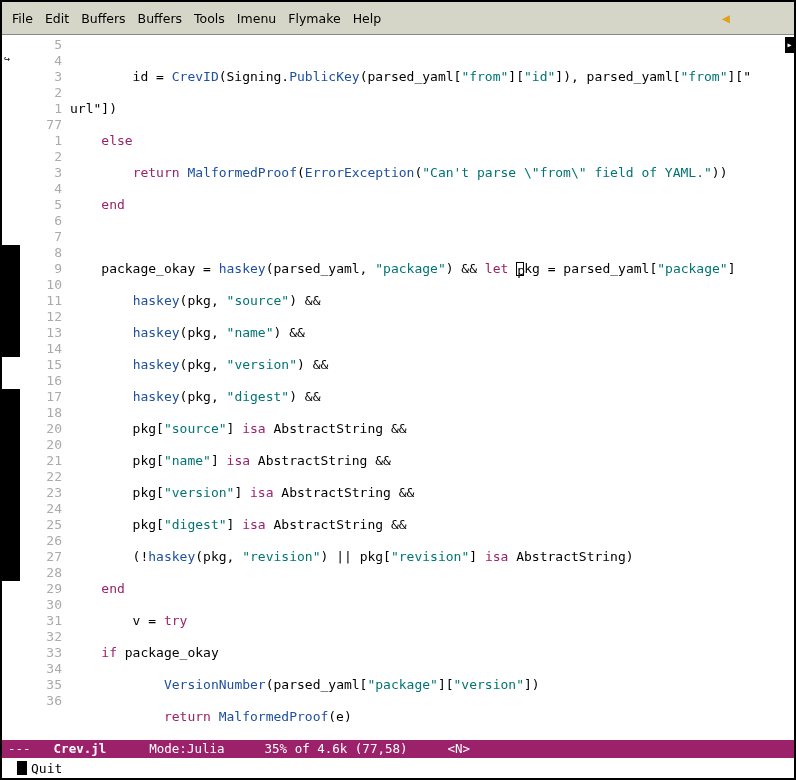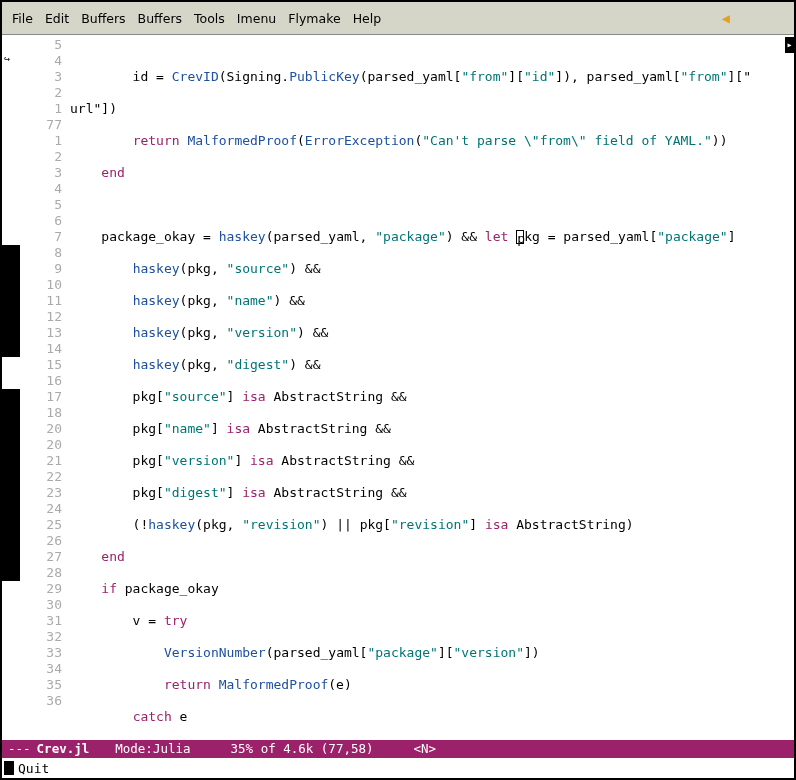--- a/index.html
+++ b/index.html
@@ -15,23 +15,23 @@
   .gutter { width: 50px; text-align: right; color: #aaa; padding-right: 8px; line-height: 16px; padding-top: 2px; }
   .gutter div { height: 16px; }
   .code { flex: 1; line-height: 16px; white-space: pre; padding-top: 2px; color: #000; position: relative; }
   .code .ln { height: 16px; }
   .kw { color: #9b226a; }     
   .fn { color: #1e50a0; }     
   .str { color: #007474; }
   .cursor-box { display:inline-block; width:8px; height:14px; border:1px solid #000; vertical-align: -2px; }
   .right-truncate { position: absolute; right: 0; width: 9px; height: 16px; background: #000; color: #fff; font-size: 10px; text-align:center; line-height:16px; }
   .modeline { background: #9b226a; color: #fff; height: 18px; line-height: 18px; padding: 0 6px; font-size: 12.5px; display:flex; }
-  .modeline .buf { font-weight: bold; margin: 0 6px; }
+  .modeline .buf { font-weight: bold; margin: 0 23px; }
   .modeline .sep { margin: 0 20px; }
-  .minibuffer { height: 20px; background: #fff; display:flex; align-items:center; padding-left: 2px; }
+  .minibuffer { height: 20px; background: #fff; display:flex; align-items:center; padding-left: 15px; }
   .minibuffer .cur { display:inline-block; width:10px; height:14px; background:#000; margin-right:4px; }
 </style>
 </head>
 <body>
 
 <div class="window">
 
   <div class="menubar">
     <span class="item">File</span>
     <span class="item">Edit</span>
@@ -93,36 +93,37 @@
       <div>33</div>
       <div>34</div>
       <div>35</div>
       <div>36</div>
     </div>
 
     <div class="code">
       <div class="right-truncate" style="top:2px;">▸</div>
 <div class="ln"><span>        id = <span class="fn">CrevID</span>(Signing.<span class="fn">PublicKey</span>(parsed_yaml[<span class="str">"from"</span>][<span class="str">"id"</span>]), parsed_yaml[<span class="str">"from"</span>]["</span></div>
 <div class="ln"><span>url"])</span></div>
+<div class="ln">    <span class="kw">else</span></div>
 <div class="ln">        <span class="kw">return</span><span> <span class="fn">MalformedProof</span>(<span class="fn">ErrorException</span>(<span class="str">"Can't parse \"from\" field of YAML."</span>))</span></div>
 <div class="ln">    <span class="kw">end</span></div>
 <div class="ln"></div>
 <div class="ln">    <span>package_okay = <span class="fn">haskey</span>(parsed_yaml, <span class="str">"package"</span>) &amp;&amp; </span><span class="kw">let</span><span> </span><span class="cursor-box">p</span><span>kg = parsed_yaml[<span class="str">"package"</span>]</span></div>
 <div class="ln">    <span>    <span class="fn">haskey</span>(pkg, <span class="str">"source"</span>) &amp;&amp;</span></div>
 <div class="ln">    <span>    <span class="fn">haskey</span>(pkg, <span class="str">"name"</span>) &amp;&amp;</span></div>
 <div class="ln">    <span>    <span class="fn">haskey</span>(pkg, <span class="str">"version"</span>) &amp;&amp;</span></div>
 <div class="ln">    <span>    <span class="fn">haskey</span>(pkg, <span class="str">"digest"</span>) &amp;&amp;</span></div>
 <div class="ln">    <span>    pkg[<span class="str">"source"</span>] <span class="kw">isa</span> AbstractString &amp;&amp;</span></div>
 <div class="ln">    <span>    pkg[<span class="str">"name"</span>] <span class="kw">isa</span> AbstractString &amp;&amp;</span></div>
 <div class="ln">    <span>    pkg[<span class="str">"version"</span>] <span class="kw">isa</span> AbstractString &amp;&amp;</span></div>
 <div class="ln">    <span>    pkg[<span class="str">"digest"</span>] <span class="kw">isa</span> AbstractString &amp;&amp;</span></div>
 <div class="ln">    <span>    (!<span class="fn">haskey</span>(pkg, <span class="str">"revision"</span>) || pkg[<span class="str">"revision"</span>] <span class="kw">isa</span> AbstractString)</span></div>
 <div class="ln">    <span class="kw">end</span></div>
+<div class="ln">    <span>    v = </span><span class="kw">try</span></div>
 <div class="ln">    <span class="kw">if</span><span> package_okay</span></div>
-<div class="ln">    <span>    v = </span><span class="kw">try</span></div>
 <div class="ln">    <span>        <span class="fn">VersionNumber</span>(parsed_yaml[<span class="str">"package"</span>][<span class="str">"version"</span>])</span></div>
 <div class="ln">            <span class="kw">return</span><span> <span class="fn">MalformedProof</span>(e)</span></div>
 <div class="ln">        <span class="kw">catch</span><span> e</span></div>
 
 
 
 
 
 
 

